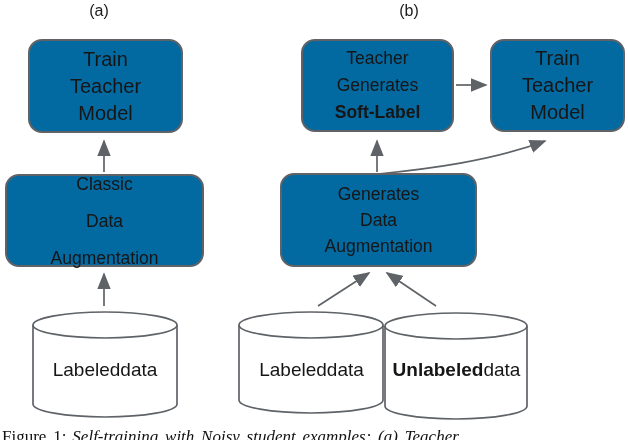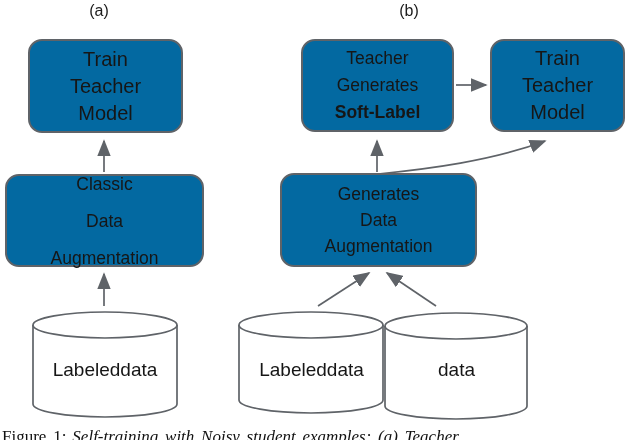--- a/index.html
+++ b/index.html
@@ -103,20 +103,21 @@
     <div class="ln">Generates</div>
     <div class="ln">Data</div>
     <div class="ln">Augmentation</div>
   </div>
 
   <div class="cyl-text" style="left:240px;top:343px;width:143px;height:54px;">
     <div>Labeled</div>
     <div>data</div>
   </div>
   <div class="cyl-text" style="left:386px;top:343px;width:141px;height:54px;">
+    <div class="bold">Unlabeled</div>
     <div>data</div>
   </div>
 
   <div class="caption">
     <span class="cap-prefix">Figure 1:</span><span class="cap-body">Self-training with Noisy student examples: (a) Teacher</span>
   </div>
 
 </div>
 
 </body></html>

